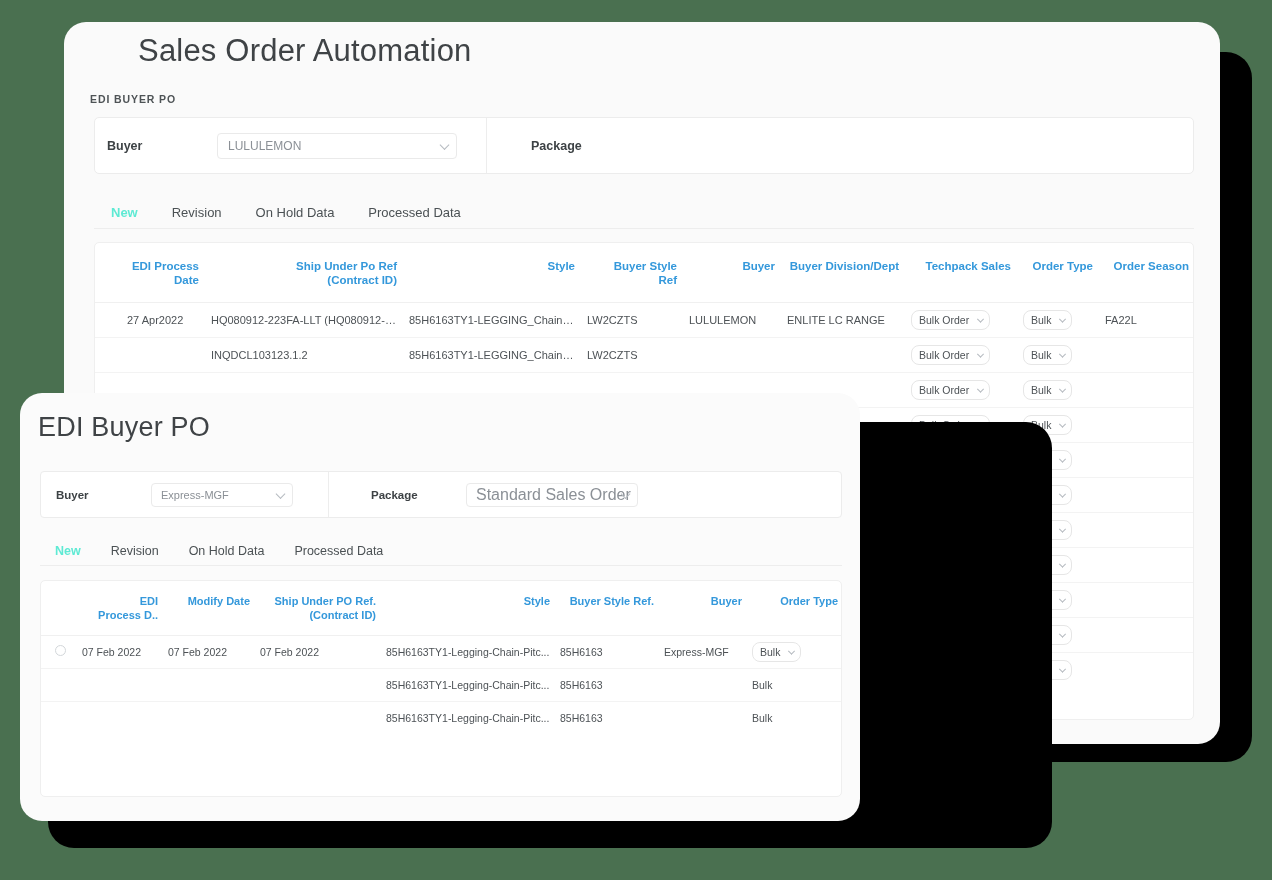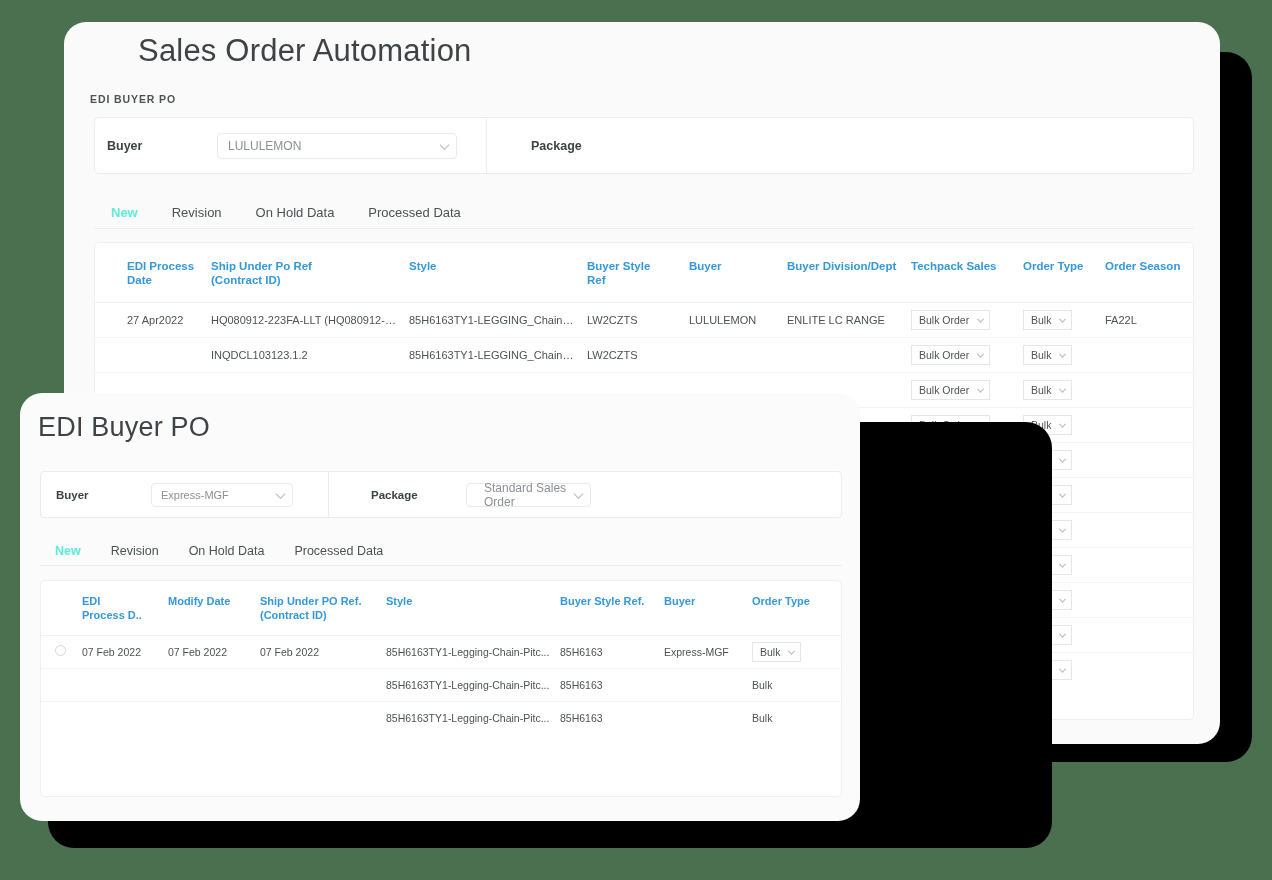--- a/index.html
+++ b/index.html
@@ -84,21 +84,21 @@
     border: 1px solid #eaeaea;
     border-radius: 4px;
     background: #fff;
     display: flex;
     align-items: center;
     color: #8b9096;
   }
   #back-filter  .select.sel-buyer   { width: 240px; height: 26px; font-size: 12px; padding-left: 10px; }
   #back-filter  .select.sel-package { width: 272px; height: 26px; font-size: 12px; padding-left: 10px; }
   #front-filter .select.sel-buyer   { width: 142px; height: 24px; font-size: 11px; padding-left: 9px; }
-  #front-filter .select.sel-package { width: 125px; height: 24px; font-size: 12px; padding-left: 17px; }
+  #front-filter .select.sel-package { width: 172px; height: 24px; font-size: 16px; padding-left: 9px; }
 
   .chev {
     position: absolute;
     right: 8px; top: 50%;
     width: 7px; height: 7px;
     border-right: 1.3px solid #b6bbc1;
     border-bottom: 1.3px solid #b6bbc1;
     transform: translateY(-65%) rotate(45deg);
   }
 
@@ -131,21 +131,21 @@
     overflow: hidden;
   }
   #back-table-card  { left: 94px; top: 242px; width: 1100px; height: 478px; }
   #front-table-card { left: 40px; top: 580px; width: 802px;  height: 217px; }
 
   table { border-collapse: collapse; width: 100%; table-layout: fixed; }
   th {
     color: #3498db;
     font-size: 11.5px;
     font-weight: 700;
-    text-align: left;
+    text-align: right;
     vertical-align: top;
     line-height: 1.25;
     padding: 16px 6px 14px 6px;
     border-bottom: 1px solid #f0f0f0;
   }
   td {
     font-size: 11px;
     color: #4d5256;
     padding: 0 6px;
     height: 35px;
@@ -182,21 +182,21 @@
   #front-table td { font-size: 10.5px; height: 33px; padding: 0 5px; }
   #front-table th.right, #front-table td.right { }
   #front-table th:first-child, #front-table td:first-child { padding-left: 14px; }
 
   
   .cell-select {
     position: relative;
     display: inline-flex;
     align-items: center;
     border: 1px solid #e6e6e6;
-    border-radius: 0;
+    border-radius: 8px;
     background: #fff;
     height: 20px;
     font-size: 10.5px;
     color: #4d5256;
     padding: 0 20px 0 7px;
   }
   .cell-select .chev {
     right: 6px;
     width: 5px; height: 5px;
     border-right-width: 1.1px;

